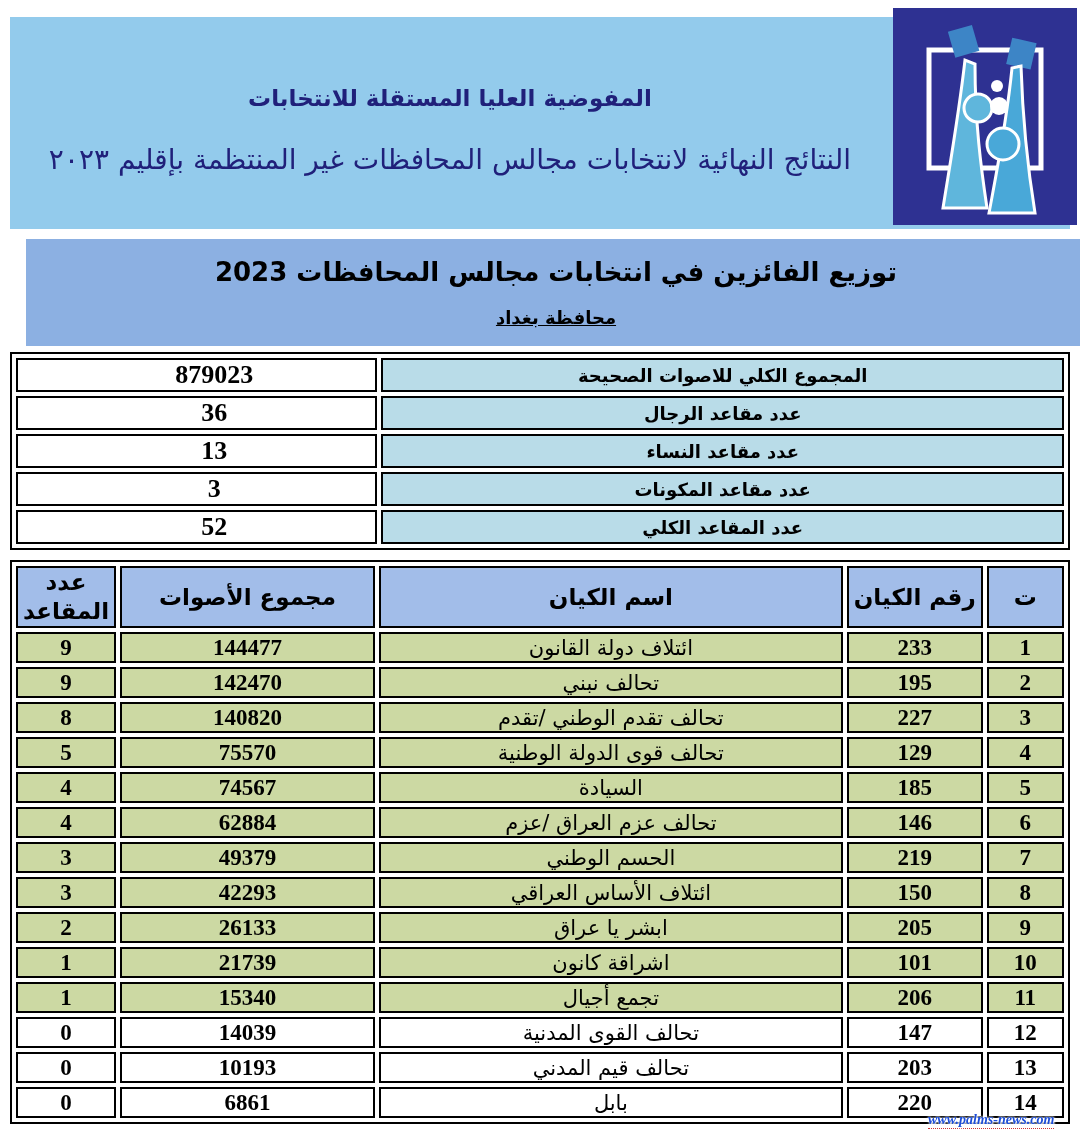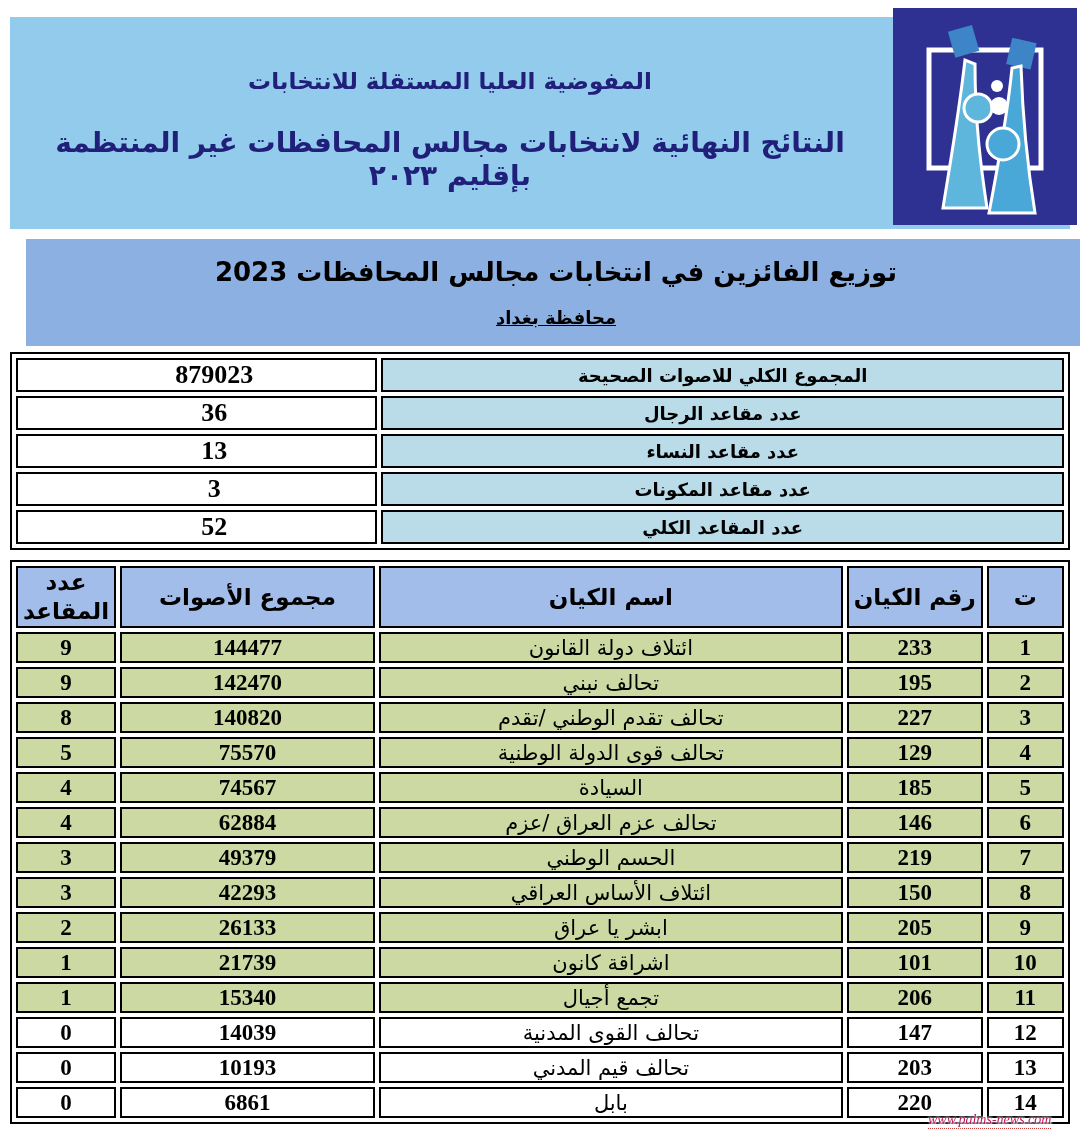--- a/index.html
+++ b/index.html
@@ -19,21 +19,21 @@
   }
   .header-text {
     position:absolute; left:10px; top:17px;
     width:880px; height:212px;
     direction:rtl; text-align:center;
     color:#20207a;
     display:flex; flex-direction:column; justify-content:center;
     gap:20px; padding-top:14px;
   }
   .header-line1, .header-line2 { font-size:23px; font-weight:700; }
-  .header-line3 { font-size:28px; font-weight:700; letter-spacing:0.5px;margin-top:12px; }
+  .header-line3 { font-size:28px; font-weight:400; letter-spacing:0.5px;margin-top:12px; }
   .logo-block {
     position:absolute; left:893px; top:8px;
     width:184px; height:217px;
     background:#2e3192;
   }
   .logo-block svg { display:block; }
   
   .title-band {
     position:absolute; left:10px; top:239px;
     width:1060px; height:107px;
@@ -88,22 +88,22 @@
   }
   .results-table td { height:31px; }
   .row-green td { background:#ccd9a3; }
   .row-white td { background:#ffffff; }
   .cell-name  { font-size:21px; font-weight:400; }
   .cell-num   { font-size:23px; }
   
   .watermark {
     position:absolute; left:928px; top:1112px;
     font-family:"Liberation Serif","DejaVu Serif",serif;
-    font-style:italic; font-weight:400;
-    font-size:14px; color:#be185d;
+    font-style:italic; font-weight:700;
+    font-size:14px; color:#1d4ed8;
     text-shadow:0 0 2px #fff, 0 0 3px #fff, 1px 1px 2px #fff;
     border-bottom:1px dotted #cc3333;
     direction:ltr;
   }
 </style>
 </head>
 <body>
 
 <div class="page">
 

